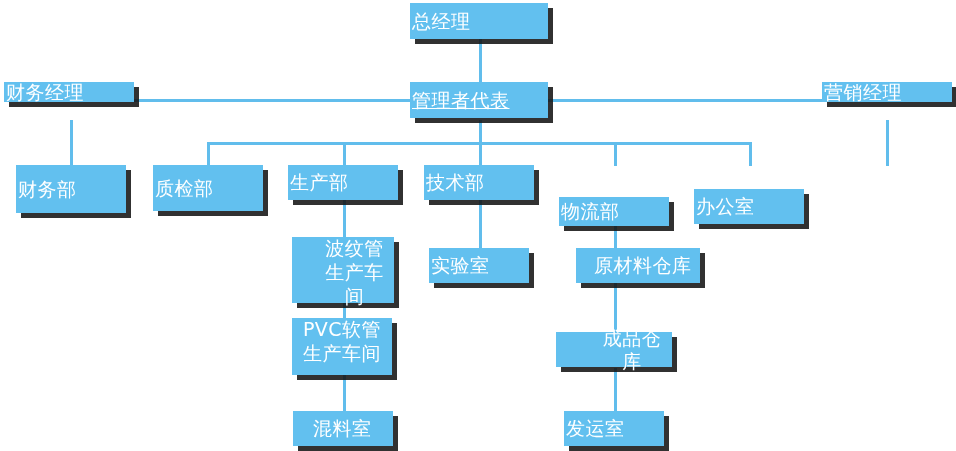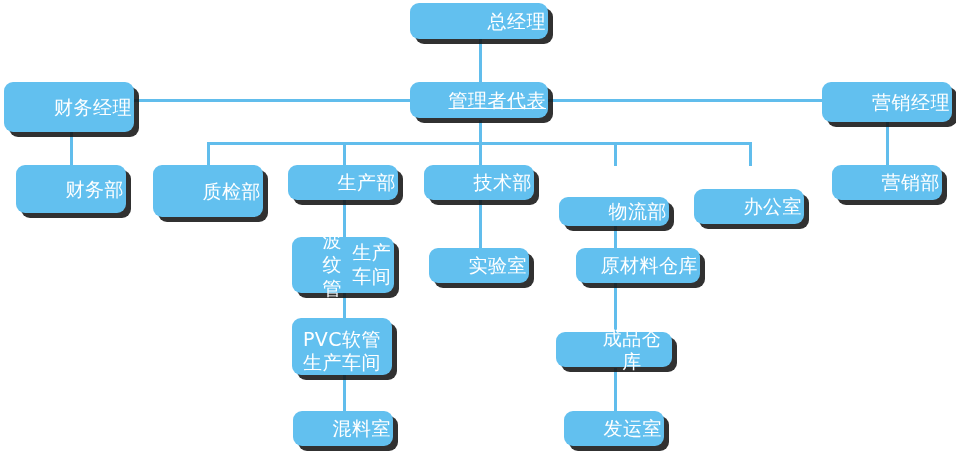--- a/index.html
+++ b/index.html
@@ -21,25 +21,25 @@
     background: #61bdec;
   }
   .conn-h { height: 3px; }
   .conn-v { width: 3px; }
 
   
   .node {
     position: absolute;
     box-sizing: border-box;
     background: #62c0ef;
-    border-radius: 9px;
+    border-radius: 0;
     color: #ffffff;
     display: flex;
     align-items: center;
-    justify-content: flex-end;
+    justify-content: flex-start;
     text-align: center;
     line-height: 1.18;
     font-size: 19px;
     letter-spacing: 0.5px;
     box-shadow: 5px 5px 0 0 rgba(20,20,20,0.88);
     user-select: none;
     z-index: 5;
   }
   .node .label { display: block; padding: 0 2px; }
   .node.two-line { line-height: 1.25; }
@@ -78,53 +78,50 @@
   <div class="conn conn-v" style="left:614px; top:200px; height:49px;"></div>
 
   <div class="conn conn-v" style="left:614px; top:283px; height:50px;"></div>
 
   <div class="conn conn-v" style="left:614px; top:368px; height:49px;"></div>
 
   <div class="node" style="left:410px; top:3px; width:138px; height:36px;">
     <span class="label">总经理</span>
   </div>
 
-  <div class="node" style="left:4px; top:82px; width:130px; height:50px;">
+  <div class="node" style="left:4px; top:82px; width:130px; height:20px;">
     <span class="label">财务经理</span>
   </div>
   <div class="node" style="left:410px; top:82px; width:138px; height:36px;text-decoration:underline;">
     <span class="label">管理者代表</span>
   </div>
-  <div class="node" style="left:822px; top:82px; width:130px; height:40px;">
+  <div class="node" style="left:822px; top:82px; width:130px; height:20px;">
     <span class="label">营销经理</span>
   </div>
 
   <div class="node" style="left:16px; top:165px; width:110px; height:48px;">
     <span class="label">财务部</span>
   </div>
-  <div class="node" style="left:153px; top:165px; width:110px; height:52px;">
+  <div class="node" style="left:153px; top:165px; width:110px; height:46px;">
     <span class="label">质检部</span>
   </div>
   <div class="node" style="left:424px; top:165px; width:110px; height:35px;">
     <span class="label">技术部</span>
   </div>
   <div class="node" style="left:288px; top:165px; width:110px; height:35px;">
     <span class="label">生产部</span>
   </div>
   <div class="node" style="left:559px; top:165px; width:110px; height:29px;margin-top:32px;">
     <span class="label">物流部</span>
   </div>
   <div class="node" style="left:694px; top:165px; width:110px; height:35px;margin-top:24px;">
     <span class="label">办公室</span>
   </div>
-  <div class="node" style="left:832px; top:165px; width:110px; height:35px;">
-    <span class="label">营销部</span>
-  </div>
 
-  <div class="node two-line" style="left:292px; top:237px; width:102px; height:56px; flex-direction:row;padding-left:23px;">
+  <div class="node two-line" style="left:292px; top:237px; width:102px; height:66px; flex-direction:column;padding-left:23px;">
     <span class="label">波纹管</span>
     <span class="label">生产车间</span>
   </div>
   <div class="node" style="left:429px; top:248px; width:100px; height:35px;">
     <span class="label">实验室</span>
   </div>
   <div class="node" style="left:576px; top:248px; width:124px; height:35px;padding-left:16px;">
     <span class="label">原材料仓库</span>
   </div>
 

